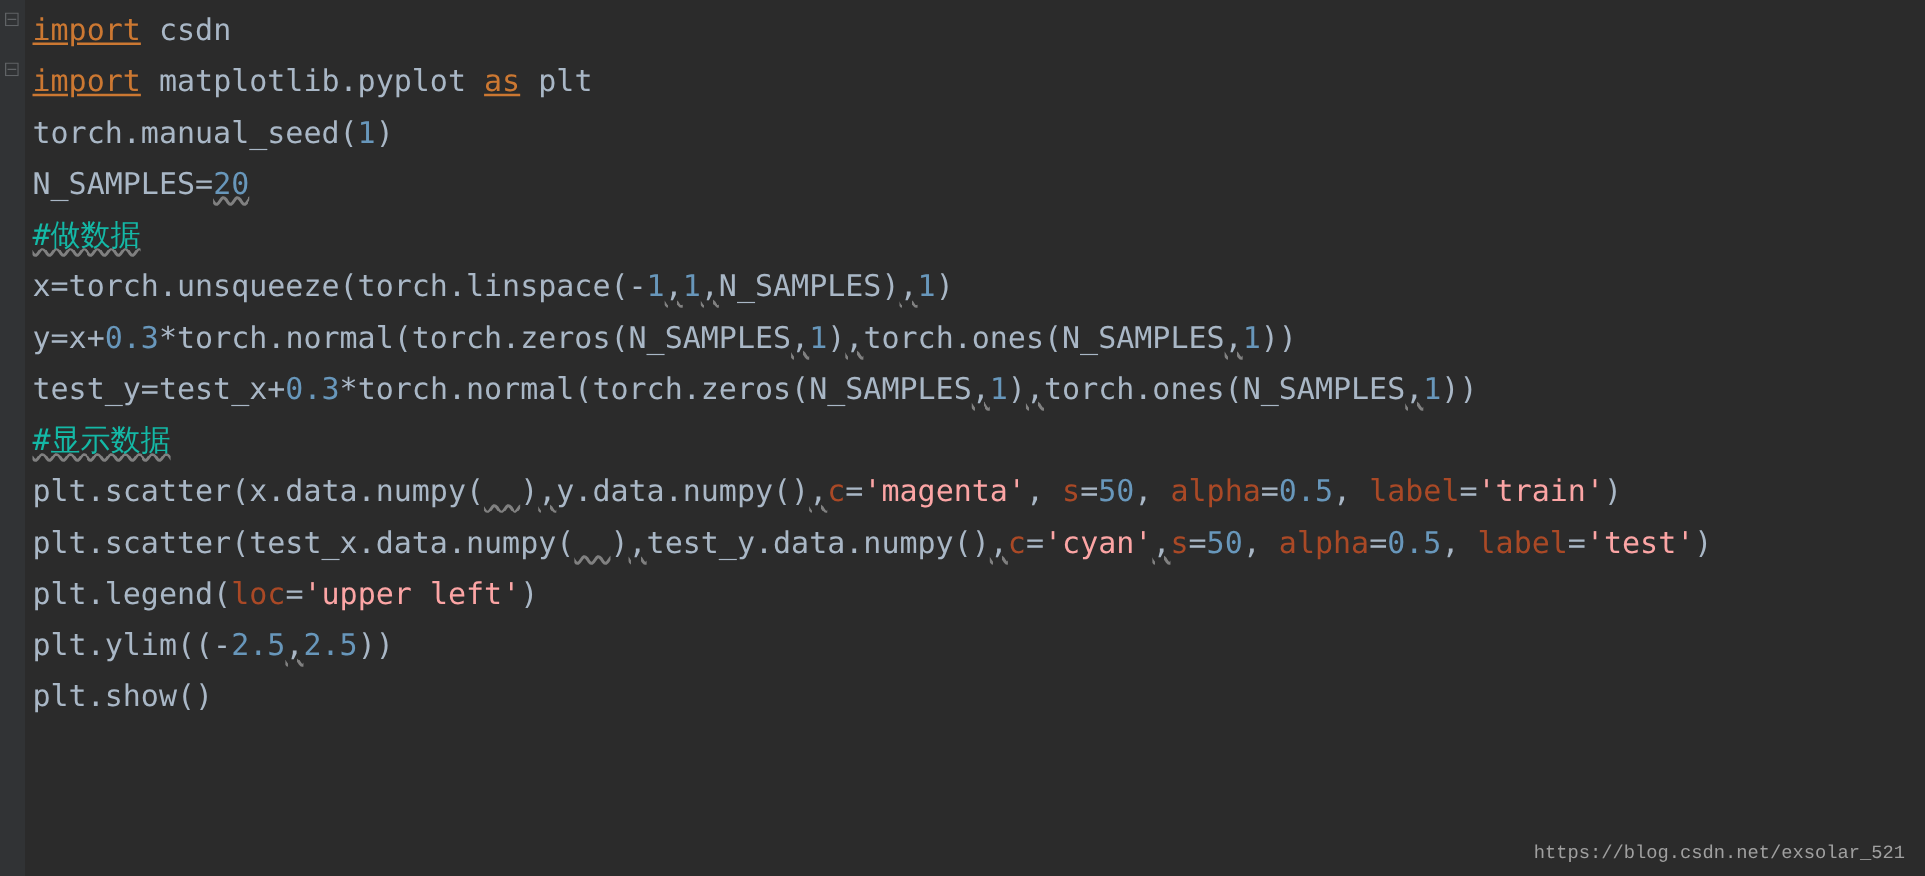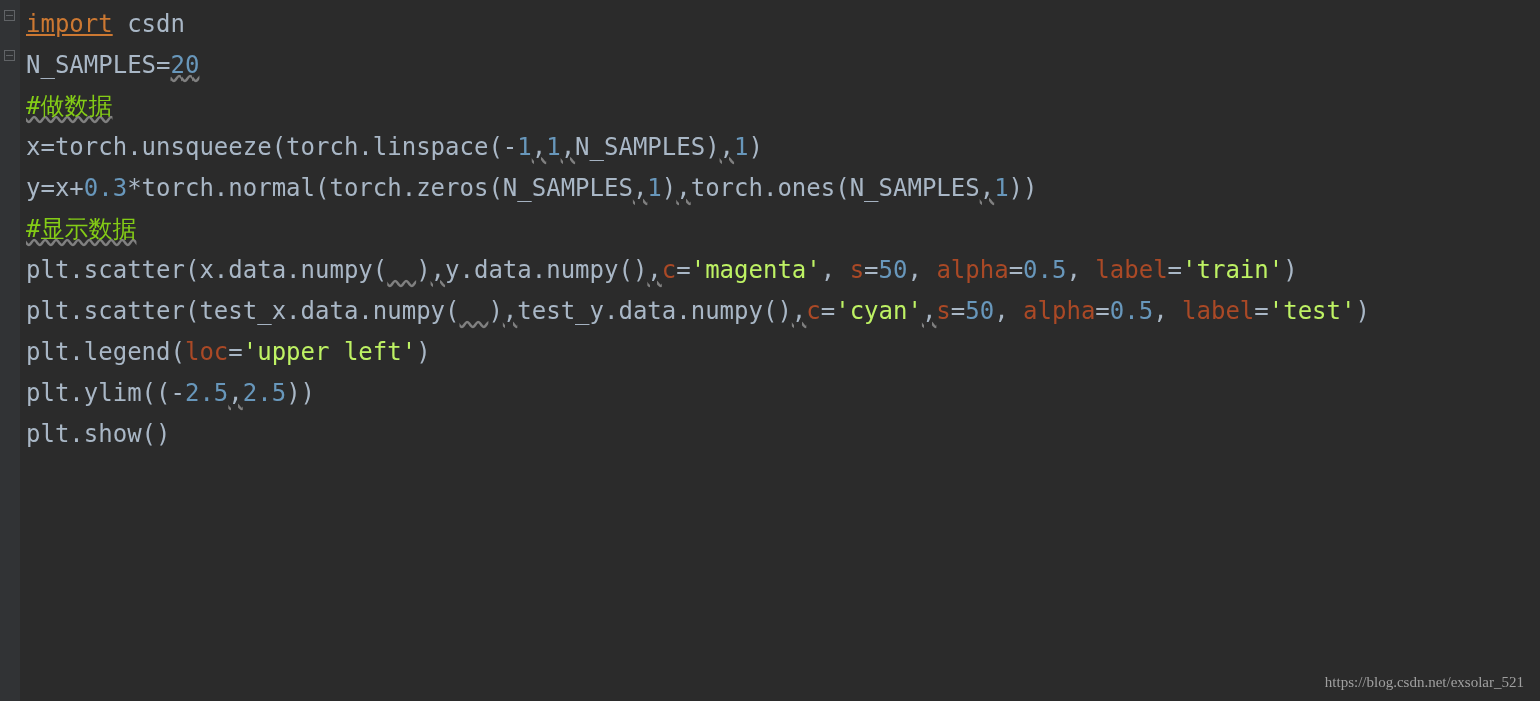--- a/index.html
+++ b/index.html
@@ -42,36 +42,36 @@
     padding: 4px 6px;
     box-sizing: border-box;
   }
   .line {
     white-space: pre;
     line-height: 41px;
     color: #a9b7c6;
   }
   .kw { color: #cc7832; text-decoration: underline; }
   .num { color: #6897bb; }
-  .str { color: #bef264; }
+  .str { color: #fca5a5; }
   .param { color: #aa4926; }
-  .comment { color: #84cc16; }
+  .comment { color: #14b8a6; }
   .underline-wavy {
     text-decoration-line: underline;
     text-decoration-style: wavy;
     text-decoration-color: #808080;
     margin-top: 16px;
   }
   .watermark {
     position: absolute;
     right: 16px;
     bottom: 10px;
     color: #a0a0a0;
     font-size: 15px;
-    font-family: Liberation Serif, serif;
+    font-family: Liberation Mono, monospace;
   }
 </style>
 </head>
 <body>
 
 <div class="editor">
   <div class="gutter">
     <div class="fold-icon">
       <svg width="11" height="11" viewBox="0 0 11 11">
           <rect x="0.5" y="0.5" width="10" height="10" fill="none" stroke="#606366"></rect>
@@ -82,34 +82,37 @@
       <svg width="11" height="11" viewBox="0 0 11 11">
           <rect x="0.5" y="0.5" width="10" height="10" fill="none" stroke="#606366"></rect>
           <line x1="2" y1="5.5" x2="9" y2="5.5" stroke="#606366"></line>
         </svg>
     </div>
   </div>
   <div class="code-area">
 
     <div class="line"><span class="kw">import</span><span> csdn</span></div>
 
+    <div class="line"><span class="kw">import</span><span> matplotlib.pyplot </span><span class="kw">as</span><span> plt</span></div>
 
+    <div class="line"><span>torch.manual_seed(</span><span class="num">1</span><span>)</span></div>
 
     <div class="line"><span>N_SAMPLES=</span><span class="num underline-wavy">20</span></div>
 
 
     <div class="line"><span></span></div>
 
     <div class="line"><span class="comment underline-wavy">#做数据</span></div>
 
     <div class="line"><span>x=torch.unsqueeze(torch.linspace(-</span><span class="num">1</span><span class="underline-wavy">,</span><span class="num">1</span><span class="underline-wavy">,</span><span>N_SAMPLES)</span><span class="underline-wavy">,</span><span class="num">1</span><span>)</span></div>
 
     <div class="line"><span>y=x+</span><span class="num">0.3</span><span>*torch.normal(torch.zeros(N_SAMPLES</span><span class="underline-wavy">,</span><span class="num">1</span><span>)</span><span class="underline-wavy">,</span><span>torch.ones(N_SAMPLES</span><span class="underline-wavy">,</span><span class="num">1</span><span>))</span></div>
 
 
+    <div class="line"><span>test_y=test_x+</span><span class="num">0.3</span><span>*torch.normal(torch.zeros(N_SAMPLES</span><span class="underline-wavy">,</span><span class="num">1</span><span>)</span><span class="underline-wavy">,</span><span>torch.ones(N_SAMPLES</span><span class="underline-wavy">,</span><span class="num">1</span><span>))</span></div>
 
     <div class="line"><span class="comment underline-wavy">#显示数据</span></div>
 
     <div class="line"><span>plt.scatter(x.data.numpy(</span><span class="underline-wavy">  </span><span>)</span><span class="underline-wavy">,</span><span>y.data.numpy()</span><span class="underline-wavy">,</span><span class="param">c</span><span>=</span><span class="str">'magenta'</span><span>, </span><span class="param">s</span><span>=</span><span class="num">50</span><span>, </span><span class="param">alpha</span><span>=</span><span class="num">0.5</span><span>, </span><span class="param">label</span><span>=</span><span class="str">'train'</span><span>)</span></div>
 
     <div class="line"><span>plt.scatter(test_x.data.numpy(</span><span class="underline-wavy">  </span><span>)</span><span class="underline-wavy">,</span><span>test_y.data.numpy()</span><span class="underline-wavy">,</span><span class="param">c</span><span>=</span><span class="str">'cyan'</span><span class="underline-wavy">,</span><span class="param">s</span><span>=</span><span class="num">50</span><span>, </span><span class="param">alpha</span><span>=</span><span class="num">0.5</span><span>, </span><span class="param">label</span><span>=</span><span class="str">'test'</span><span>)</span></div>
 
     <div class="line"><span>plt.legend(</span><span class="param">loc</span><span>=</span><span class="str">'upper left'</span><span>)</span></div>
 
     <div class="line"><span>plt.ylim((-</span><span class="num">2.5</span><span class="underline-wavy">,</span><span class="num">2.5</span><span>))</span></div>

